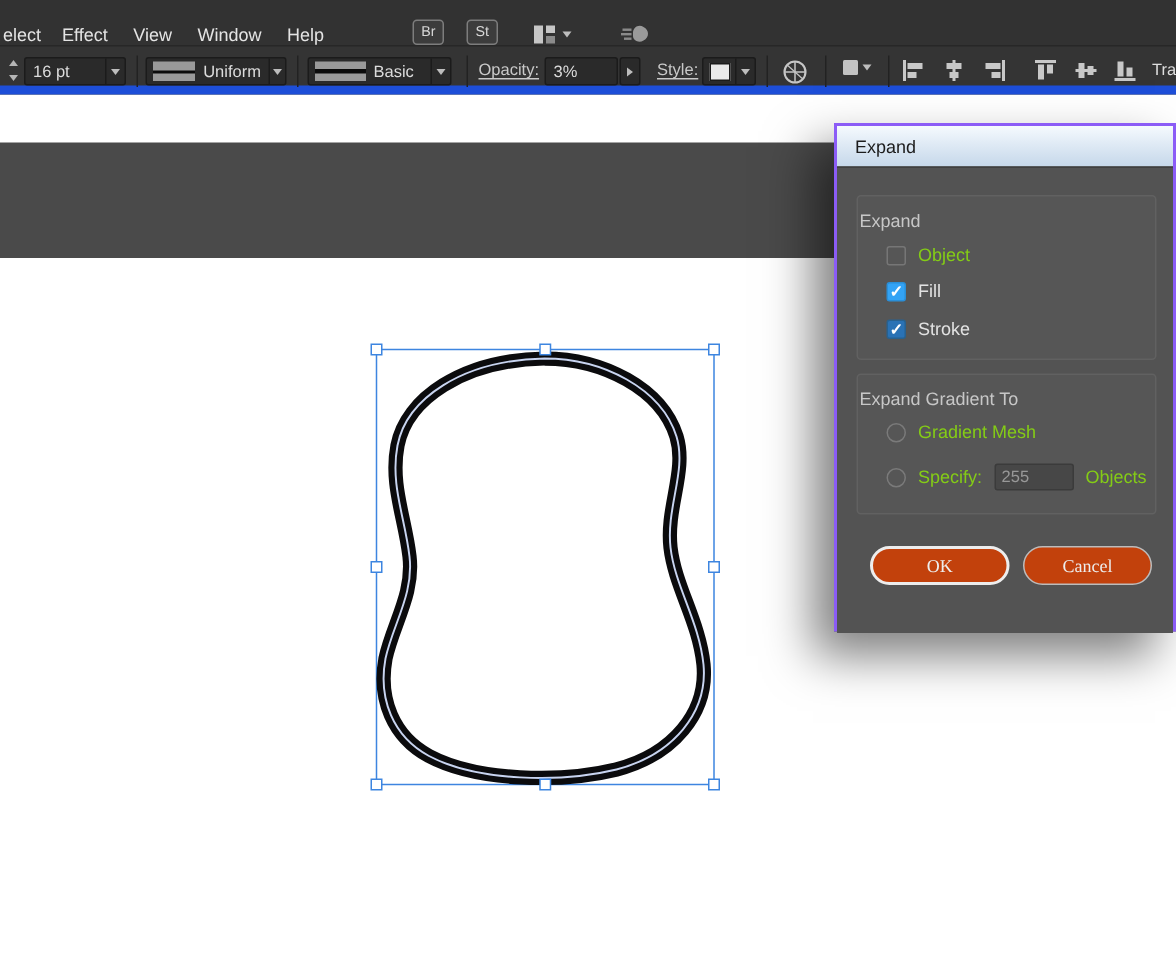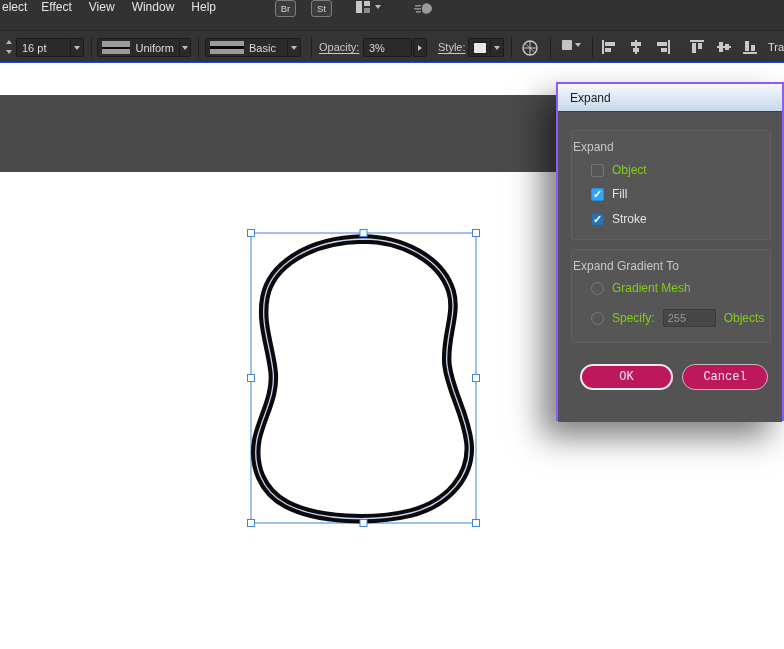--- a/index.html
+++ b/index.html
@@ -6,21 +6,21 @@
   html,body { background:#fff; }
   .stage {
     position: relative; width: 784px; height: 649px; overflow: hidden;
     font-family: "Liberation Sans", sans-serif; background:#fff;
     -webkit-font-smoothing: antialiased;
   }
 
   
   .menu-bar {
     position:absolute; left:0; top:0; width:784px; height:30px;
-    background:#323232; display:flex; align-items:flex-start; padding-left:2px;
+    background:#323232; display:flex; align-items:flex-end; padding-left:2px;
     color:#e4e4e4; font-size:12px; z-index:4;
   }
   .menu-item { margin-right:17px; cursor:default; }
   .menu-item:first-child { margin-right:14px; }
   .app-badge {
     width:21px; height:17px; border:1px solid #7d7d7d; border-radius:3px;
     background:#3c3c3c; color:#d6d6d6; font-size:9.5px; line-height:15px;
     text-align:center; margin-right:15px;
   }
   .app-badge.first { margin-left:42px; }
@@ -29,21 +29,21 @@
 
   
   .chev-down { width:0; height:0; border-left:3.5px solid transparent; border-right:3.5px solid transparent; border-top:4px solid #bdbdbd; }
   .chev-right { width:0; height:0; border-top:3.5px solid transparent; border-bottom:3.5px solid transparent; border-left:4px solid #bdbdbd; }
   .tri-up { width:0; height:0; border-left:3px solid transparent; border-right:3px solid transparent; border-bottom:4px solid #b5b5b5; }
   .tri-down { width:0; height:0; border-left:3px solid transparent; border-right:3px solid transparent; border-top:4px solid #b5b5b5; }
 
   
   .control-bar {
     position:absolute; left:0; top:30px; width:784px; height:33px;
-    background:#343434; border-top:1px solid #272727; border-bottom:1px solid #1d4ed8;
+    background:#343434; border-top:1px solid #272727; border-bottom:6px solid #1d4ed8;
     color:#cfcfcf; font-size:11px; z-index:4;
   }
   .stepper { position:absolute; left:3px; top:7px; width:11px; height:18px; display:flex; flex-direction:column; justify-content:space-between; align-items:center; padding:2px 0; }
   .combo {
     position:absolute; height:19px; top:7px; background:#2a2a2a;
     border:1px solid #1b1b1b; border-radius:2px; display:flex; align-items:center;
     color:#dcdcdc; font-size:11px;
   }
   .combo .val { padding:0 5px; white-space:nowrap; }
   .combo .chev-box { margin-left:auto; width:13px; height:100%; display:flex; align-items:center; justify-content:center; border-left:1px solid #1b1b1b; }
@@ -95,22 +95,22 @@
   .cb.checked-dim { background:#2a72b5; border-color:#28618f; }
   .cb .check { position:absolute; left:1px; top:-1px; color:#fff; font-size:11px; font-weight:bold; }
   .radio { width:13px; height:13px; border-radius:50%; border:1px solid #7a7a7a; background:transparent; flex:0 0 auto; }
   .lbl { color:#e2e2e2; }
   .lbl.dim { color:#84cc16; }
   .specify-input {
     width:53px; height:18px; background:#474747; border:1px solid #3b3b3b; border-radius:2px;
     color:#989898; font-size:11px; padding:0 4px; font-family:"Liberation Sans",sans-serif;
   }
   .btn {
-    position:absolute; top:252px; height:26px; border-radius:13px; background:#be185d;
-    color:#ededed; font-size:12px; font-family:Liberation Mono, monospace; cursor:default;
+    position:absolute; top:252px; height:26px; border-radius:13px; background:#c2410c;
+    color:#ededed; font-size:12px; font-family:Liberation Serif, serif; cursor:default;
     display:flex; align-items:center; justify-content:center;
   }
   .btn.ok { left:22px; width:93px; border:2px solid #ededed; }
   .btn.cancel { left:124px; width:86px; border:1px solid #bcbcbc; }
 
   .icon-svg { display:block; }
 </style>
 </head>
 <body>
 

